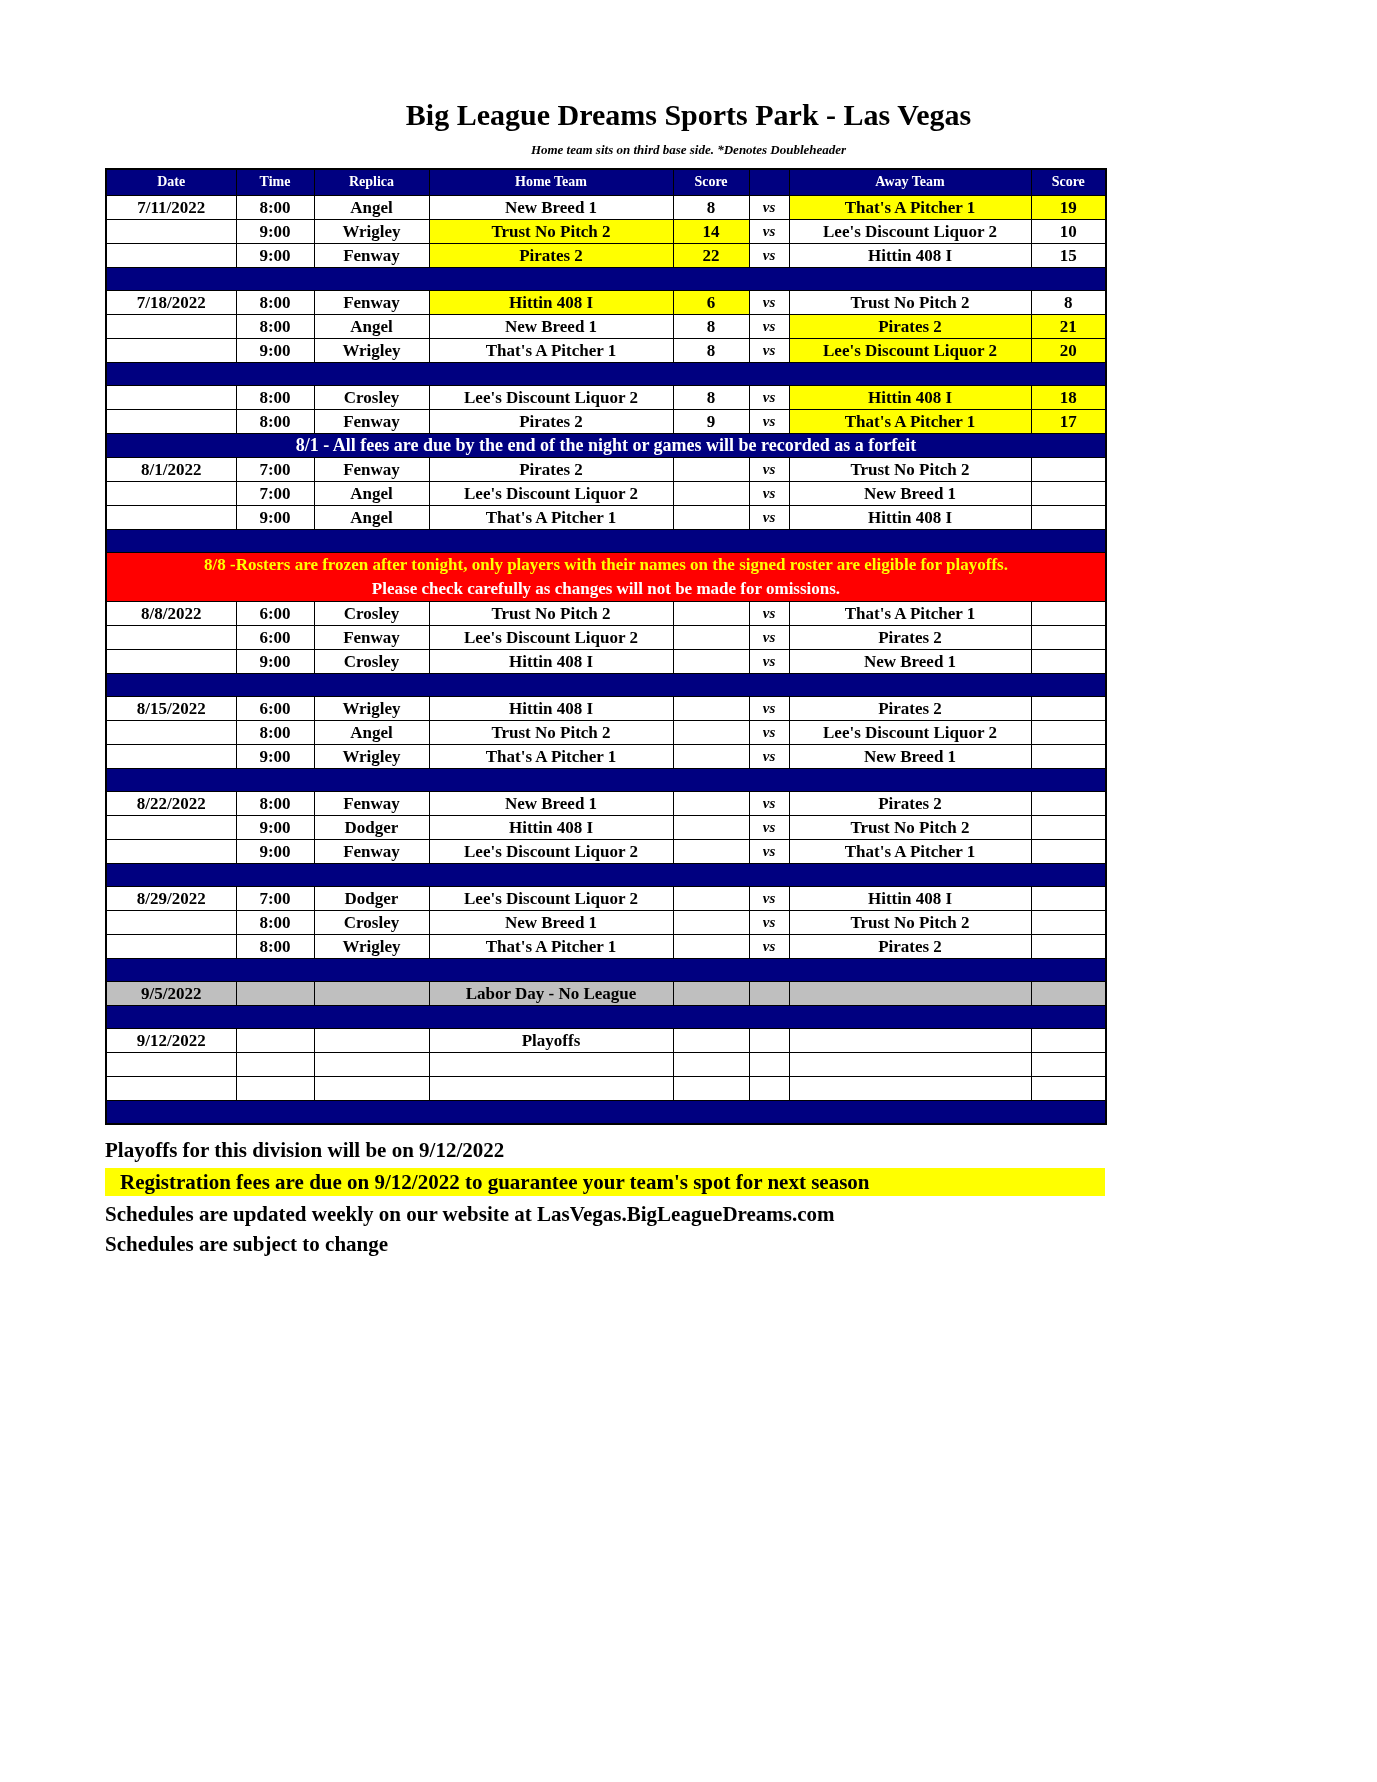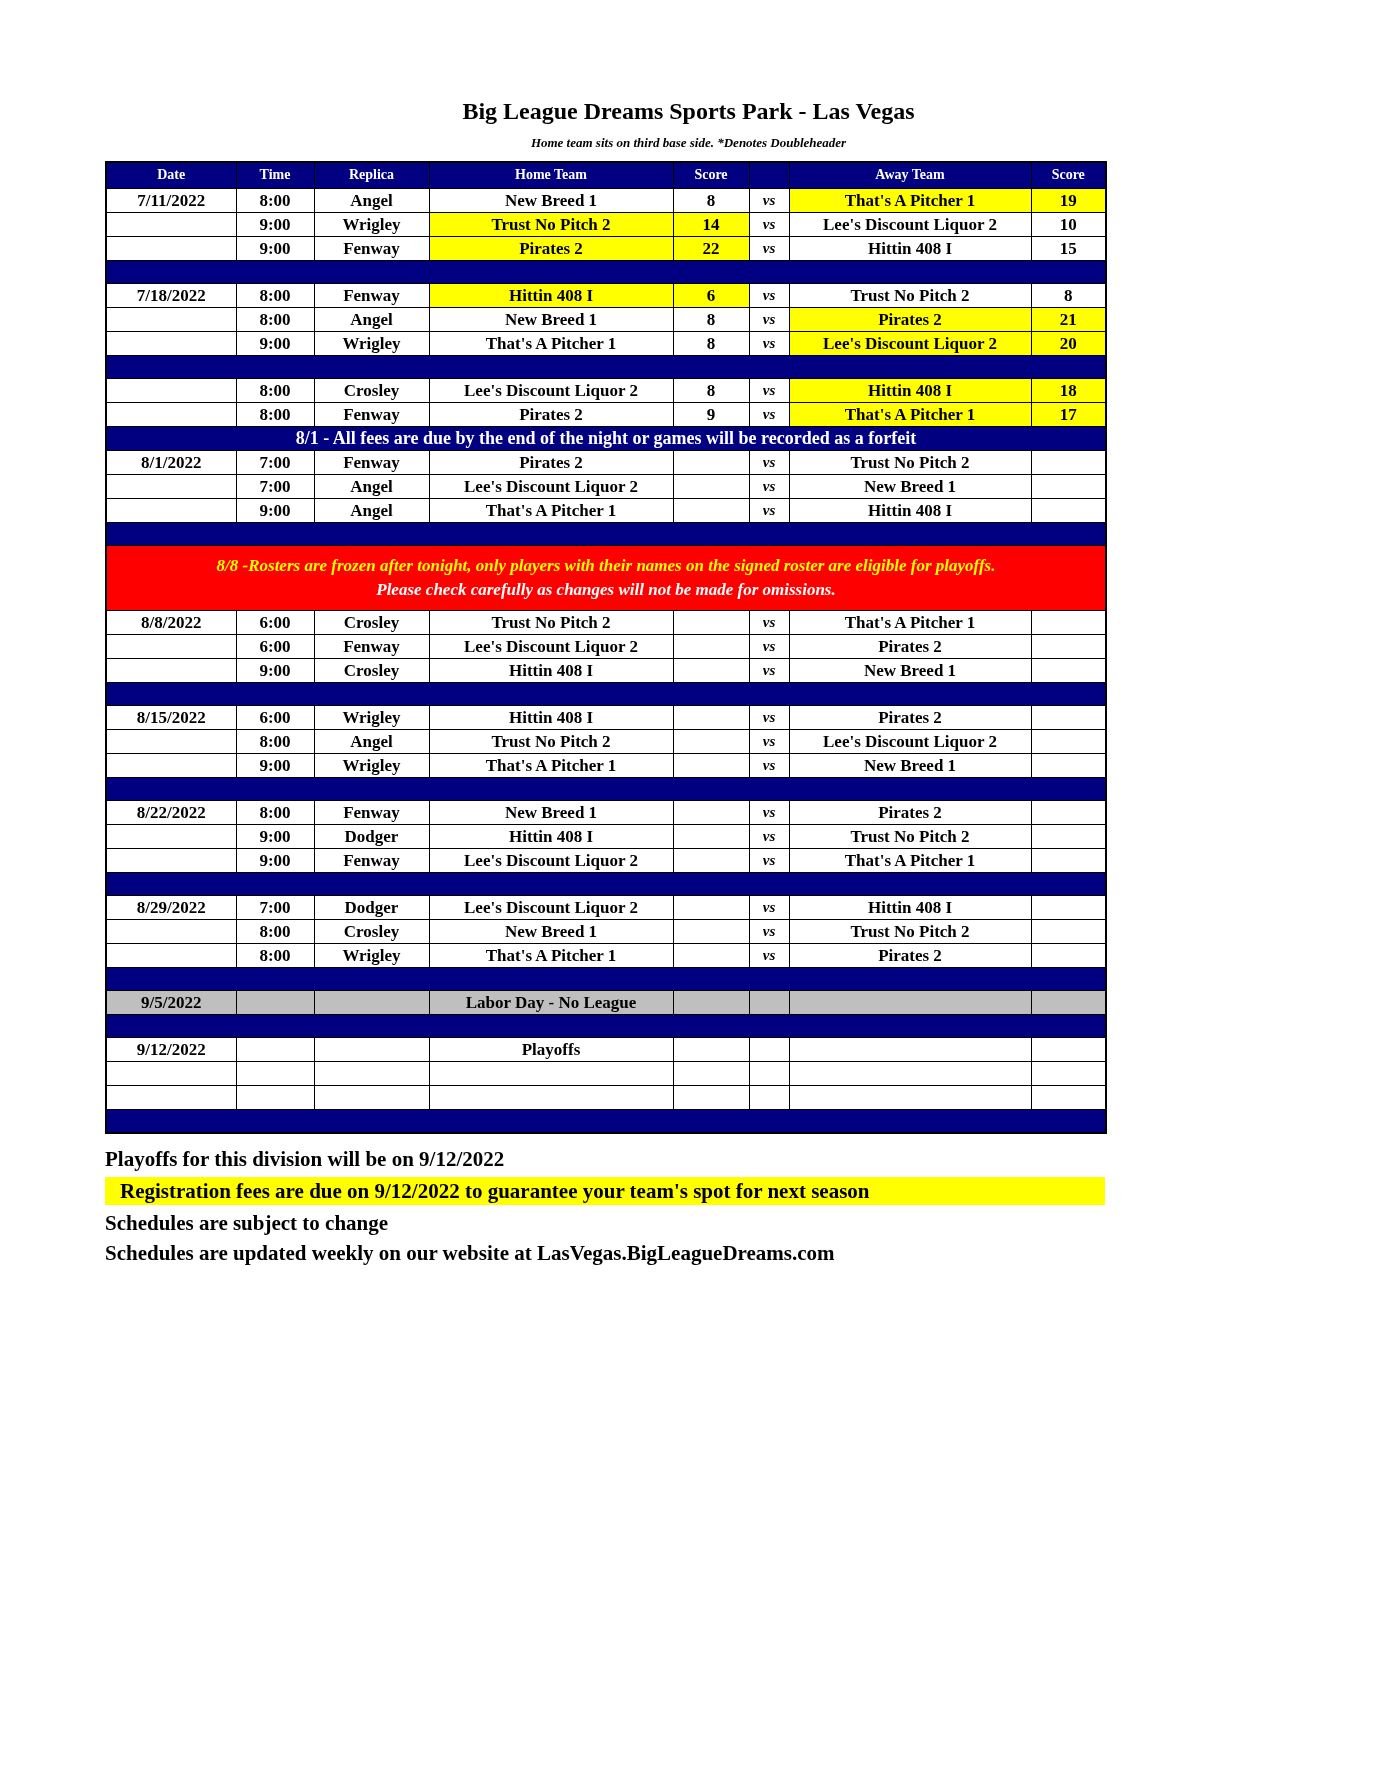--- a/index.html
+++ b/index.html
@@ -8,21 +8,21 @@
     width: 1377px;
     height: 1782px;
     background: #ffffff;
     font-family: "Liberation Serif", serif;
     color: #000;
     overflow: hidden;
   }
   .title {
     padding-top: 98px;
     text-align: center;
-    font-size: 24px;
+    font-size: 30px;
     font-weight: 700;
     line-height: 1.15;
   }
   .subtitle {
     text-align: center;
     font-size: 24px;
     font-weight: 700;
     margin-top: 5px;
   }
   .note {
@@ -63,22 +63,21 @@
     height: 23px;
   }
   .schedule tr.banner td {
     background: #000080;
     color: #ffffff;
     font-size: 18px;
   }
   .schedule tr.banner-red td {
     background: #ff0000;
     height: 49px;
-    padding: 8px;
-    font-style: italic;
+    padding: 0;
   }
   .schedule tr.banner-red .l1 {
     color: #ffff00;
     font-size: 17px;
     line-height: 24px;
   }
   .schedule tr.banner-red .l2 {
     color: #ffffff;
     font-size: 17px;
     line-height: 24px;
@@ -436,17 +435,17 @@
         </tr>
         <tr class="sep">
           <td colspan="8"></td>
         </tr>
       </tbody>
   </table>
 
   <div class="footer">
     <div class="footer-line">Playoffs for this division will be on 9/12/2022</div>
     <div class="footer-line hl-line">Registration fees are due on 9/12/2022 to guarantee your team's spot for next season</div>
+    <div class="footer-line">Schedules are updated weekly on our website at LasVegas.BigLeagueDreams.com</div>
     <div class="footer-line">Schedules are subject to change</div>
-    <div class="footer-line">Schedules are updated weekly on our website at LasVegas.BigLeagueDreams.com</div>
   </div>
 
 </div>
 
 </body></html>

